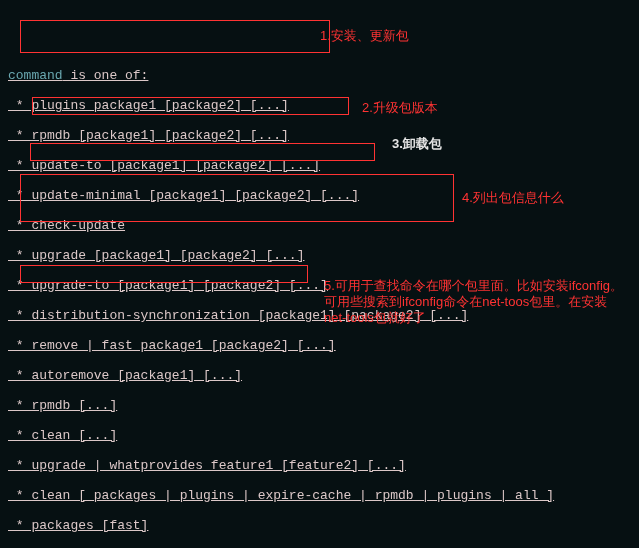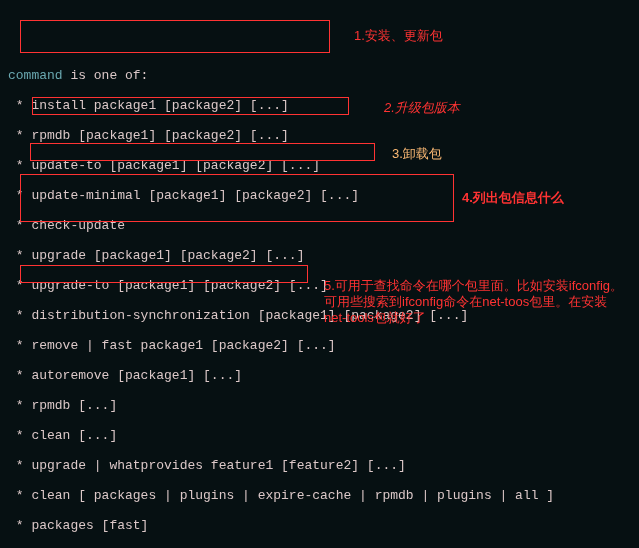--- a/index.html
+++ b/index.html
@@ -9,21 +9,21 @@
       font-size: 13px;
       line-height: 15px;
       color: #dcc8c8;
       padding: 8px 0 8px 8px;
       width: 639px;
       height: 548px;
       overflow: hidden;
       white-space: pre;
       position: relative;
     }
-    .ln { display: block; }
+    .ln { display: block; text-decoration: underline; }
     .kw { color: #6aa8b0; }
     .annot {
       position: absolute;
       color: #ff3333;
       font-family: Arial, "Microsoft YaHei", sans-serif;
       font-size: 13px;
       white-space: normal;
       line-height: 16px;
       background: transparent;
     }
@@ -31,21 +31,21 @@
       position: absolute;
       border: 1px solid #ff3333;
     }
   </style>
 </head>
 <body>
 
 
 
 <span class="ln"><span class="kw">command</span><span> is one of:</span></span>
-<span class="ln"> * install package1 [package2] [...]</span>
+<span class="ln"> * plugins package1 [package2] [...]</span>
 <span class="ln"> * rpmdb [package1] [package2] [...]</span>
 <span class="ln"> * update-to [package1] [package2] [...]</span>
 <span class="ln"> * update-minimal [package1] [package2] [...]</span>
 <span class="ln"> * check-update</span>
 <span class="ln"> * upgrade [package1] [package2] [...]</span>
 <span class="ln"> * upgrade-to [package1] [package2] [...]</span>
 <span class="ln"> * distribution-synchronization [package1] [package2] [...]</span>
 <span class="ln"> * remove | fast package1 [package2] [...]</span>
 <span class="ln"> * autoremove [package1] [...]</span>
 <span class="ln"> * rpmdb [...]</span>
@@ -73,20 +73,20 @@
 
 
 
 <div class="box" style="left:20px; top:20px; width:310px; height:33px;"></div>
 <div class="box" style="left:32px; top:97px; width:317px; height:18px;"></div>
 <div class="box" style="left:30px; top:143px; width:345px; height:18px;"></div>
 <div class="box" style="left:20px; top:174px; width:434px; height:48px;"></div>
 <div class="box" style="left:20px; top:265px; width:288px; height:18px;"></div>
 
 
-<div class="annot" style="left:354px; top:28px;">1.安装、更新包</div>
-<div class="annot" style="left:384px; top:100px;font-style:italic;">2.升级包版本</div>
-<div class="annot" style="left:392px; top:146px; color:#fdba74;">3.卸载包</div>
-<div class="annot" style="left:462px; top:190px;font-weight:bold;">4.列出包信息什么</div>
+<div class="annot" style="left:320px; top:28px;">1.安装、更新包</div>
+<div class="annot" style="left:362px; top:100px;">2.升级包版本</div>
+<div class="annot" style="left:392px; top:136px; color:#e5e5e5;font-weight:bold;">3.卸载包</div>
+<div class="annot" style="left:462px; top:190px;">4.列出包信息什么</div>
 <div class="annot" style="left:324px; top:278px; width:300px;">5.可用于查找命令在哪个包里面。比如安装ifconfig。可用些搜索到ifconfig命令在net-toos包里。在安装net-tools包就好了</div>
 
 
 
 
 </body></html>

